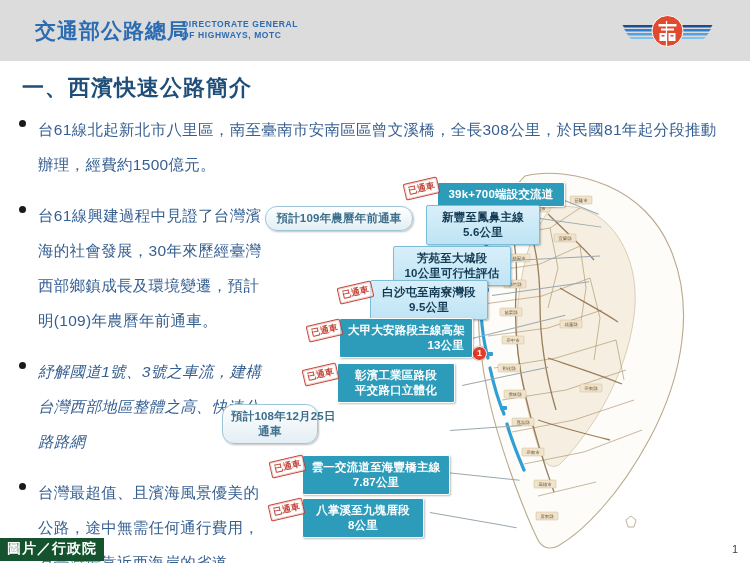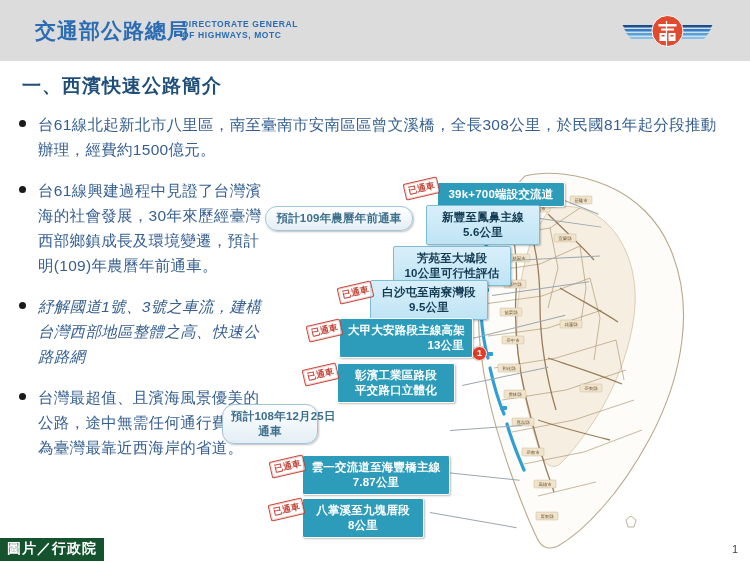--- a/index.html
+++ b/index.html
@@ -30,32 +30,32 @@
     line-height:11px;letter-spacing:.6px;
     white-space:nowrap;
   }
   .header-logo{
     position:absolute;right:35px;top:10px;width:95px;height:42px;
   }
 
   
   .slide-title{
     position:absolute;left:22px;top:73px;
-    font-size:19px;font-weight:bold;color:#1f4e79;
+    font-size:22px;font-weight:bold;color:#1f4e79;
     letter-spacing:1px;white-space:nowrap;text-align:center;
   }
 
   
   .bullets{position:absolute;left:14px;top:112px;width:250px;}
   .bullet{
     position:relative;
     padding-left:24px;
     color:#365f91;
     font-size:15.5px;
-    line-height:25px;
+    line-height:35px;
     margin-bottom:12px;
     letter-spacing:.3px;
   }
   .bullet .dot{
     position:absolute;left:5px;top:8px;
     width:7px;height:7px;border-radius:50%;background:#1a1a1a;
   }
   .bullet-wide{width:700px;}
 
   

